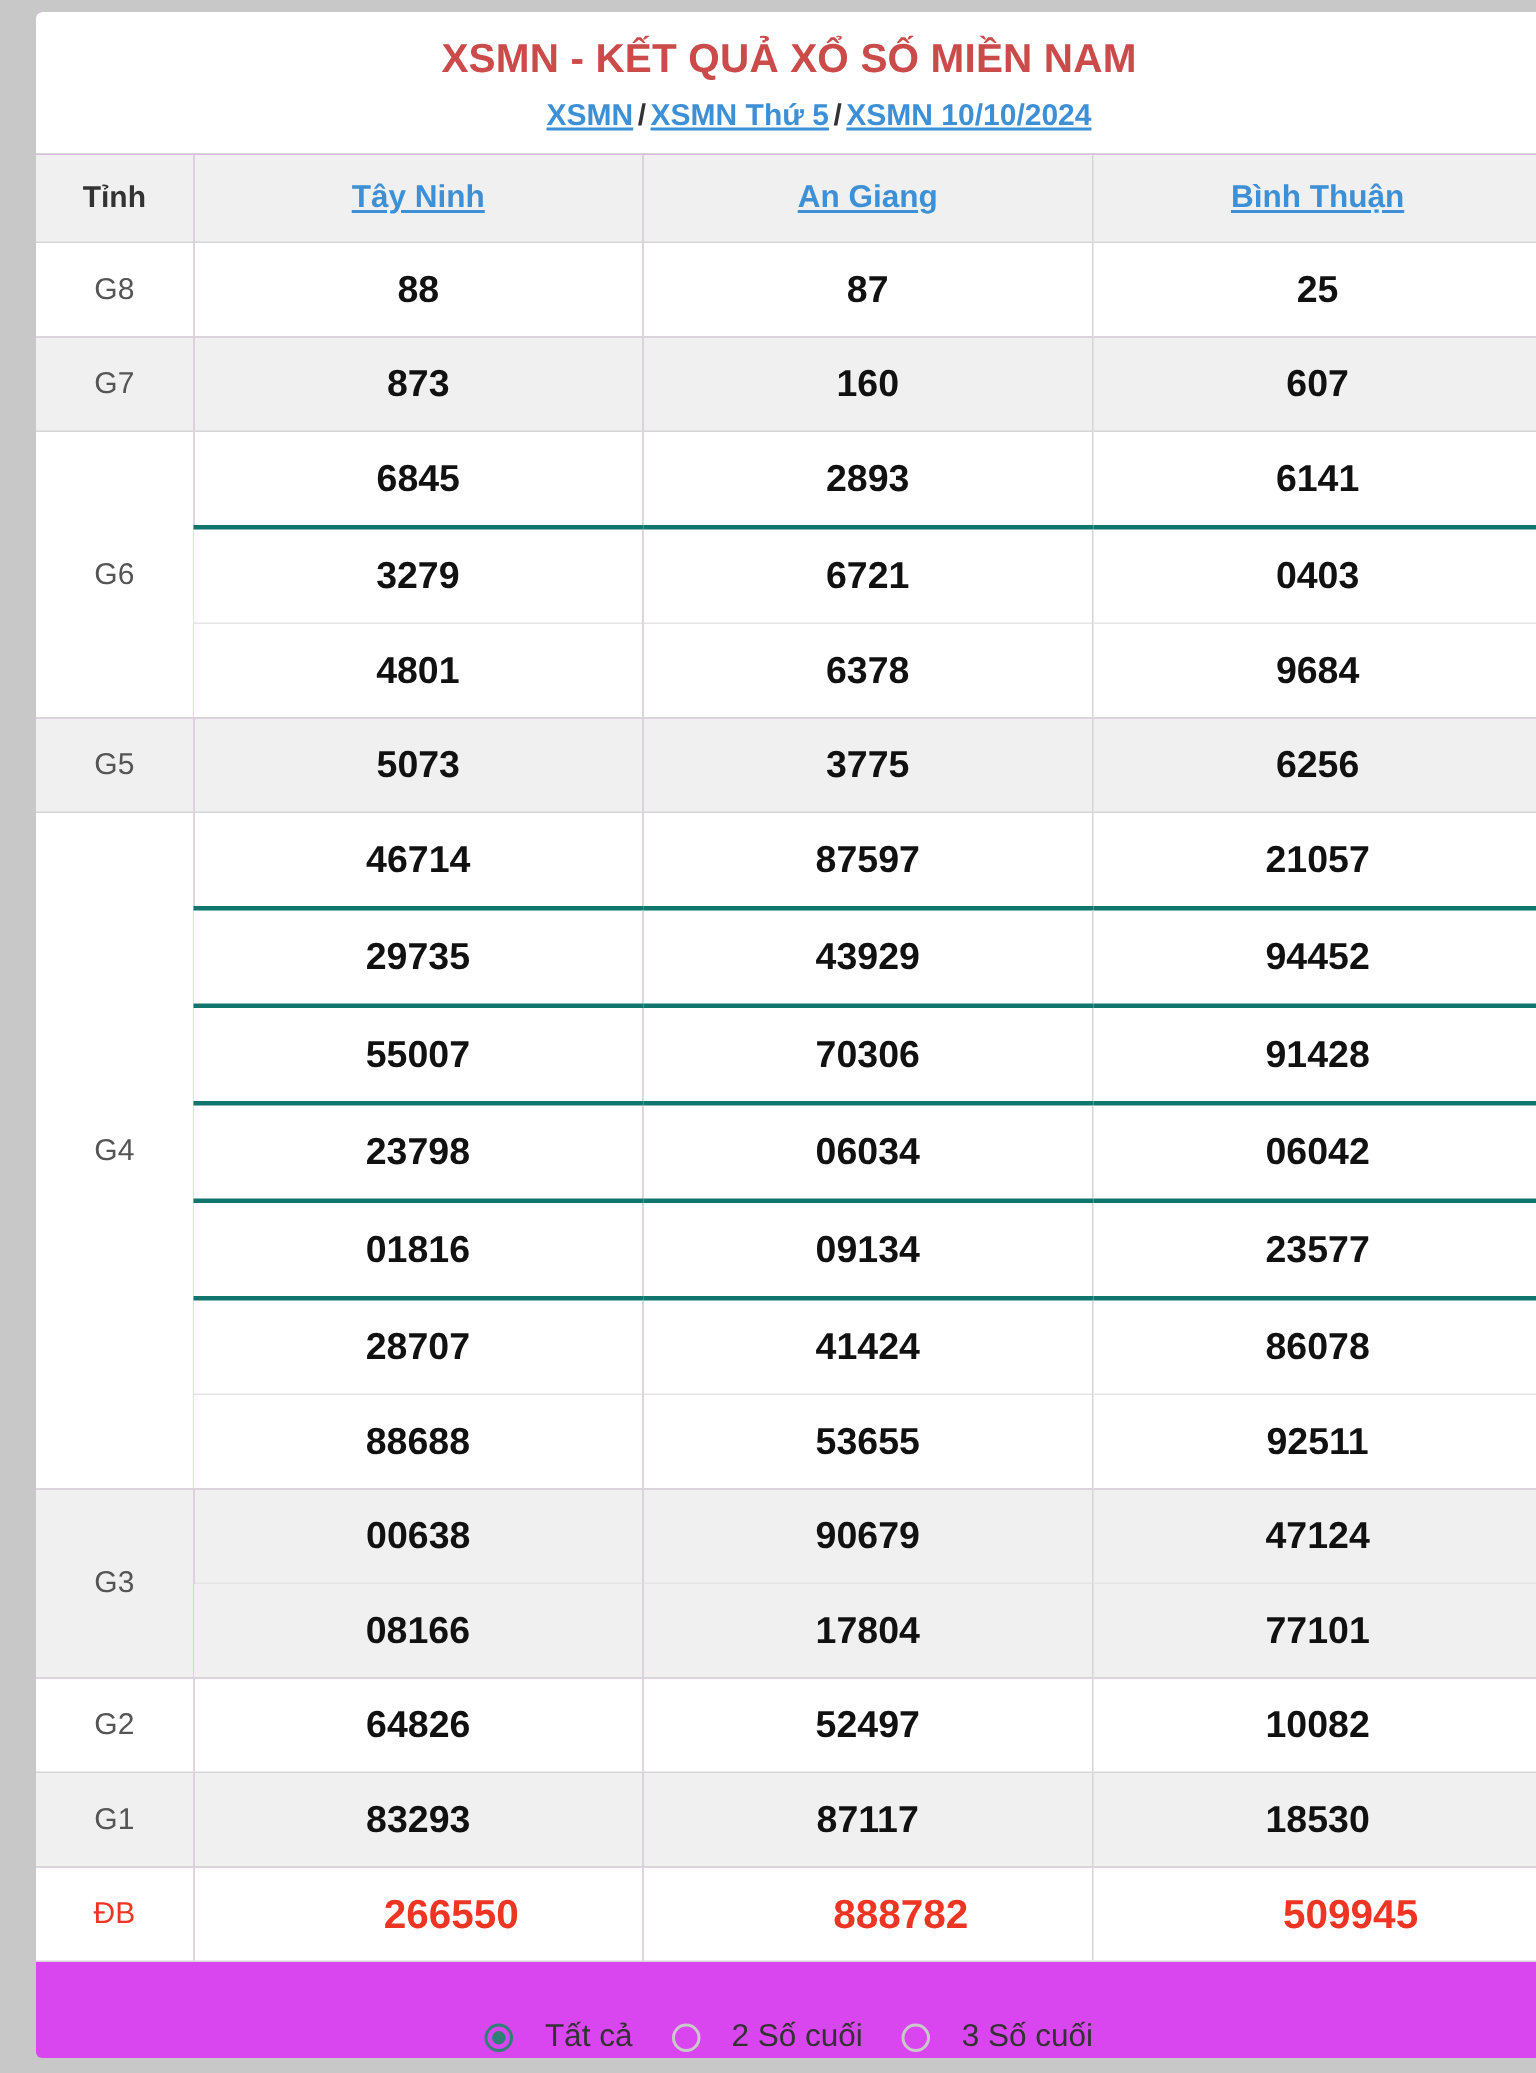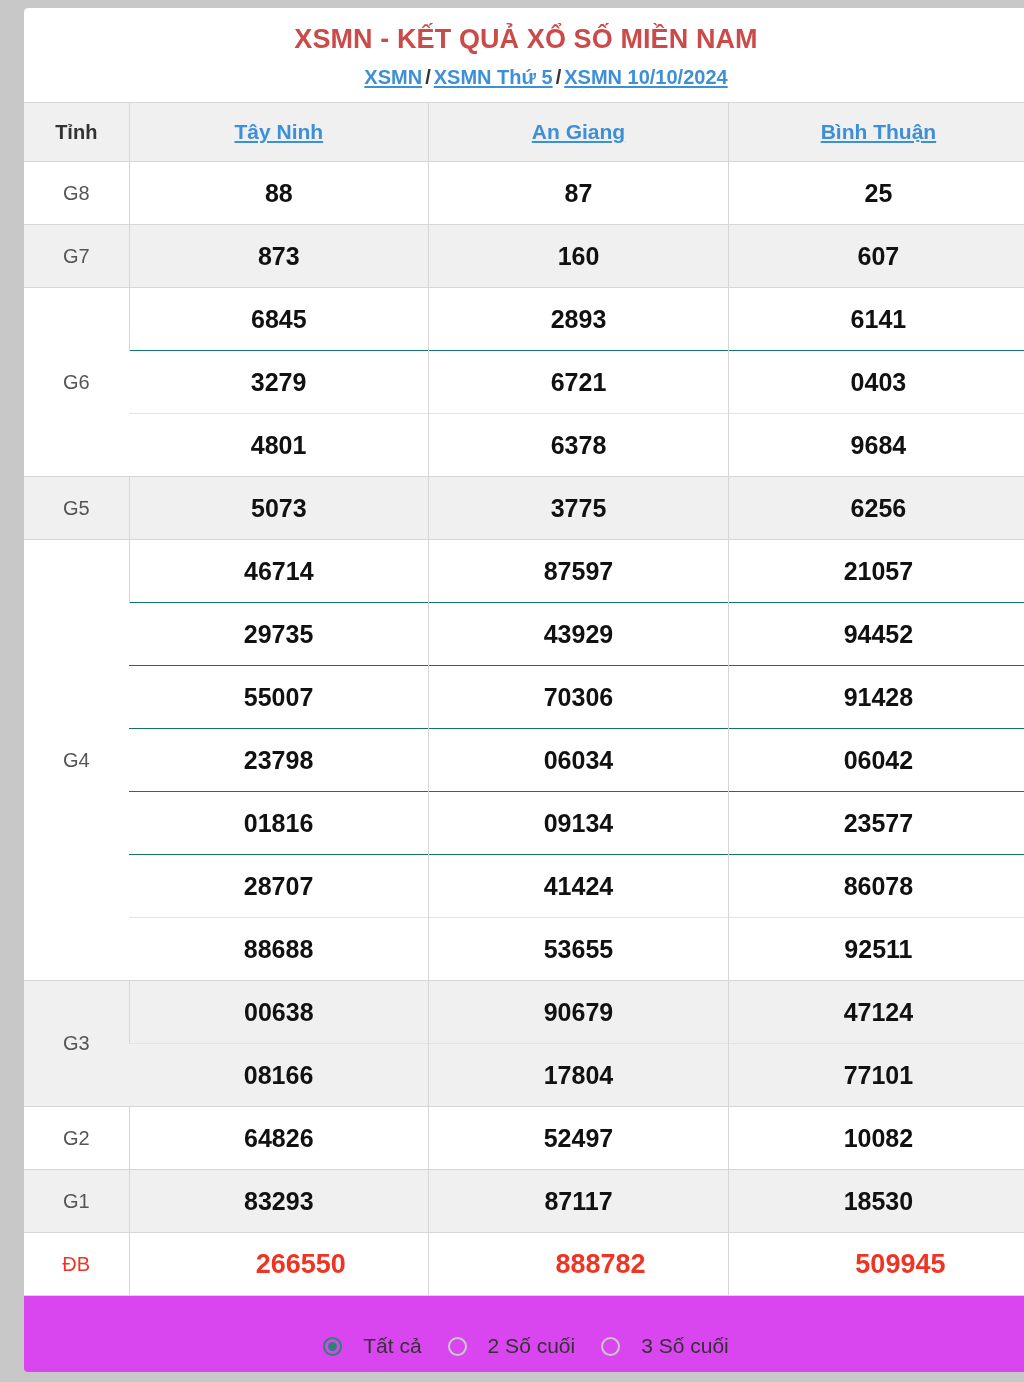--- a/index.html
+++ b/index.html
@@ -122,21 +122,21 @@
     color: #111111;
     height: 62px;
   }
   td.num.db-num {
     color: #ee3524;
     font-size: 27px;
     padding-left: 44px;
   }
 
   
-  tr.sub-inner td.num { border-top: 1px solid #0f766e; }
+  tr.sub-inner td.num { border-top: 3px solid #0f766e; }
   tr.sub-first td.num { border-top: 1px solid #d6d6d6; }
   tr.sub-inner td.num,
   tr.sub-mid   td.num { border-bottom: none; }
   tr.sub-first td.num { border-bottom: none; }
   tr.sub-last  td.num { border-top: 1px solid #e4e4e4; border-bottom: 1px solid #d6d6d6; }
 
   
   .footer-row td {
     height: 100px;
     border-left: none;

